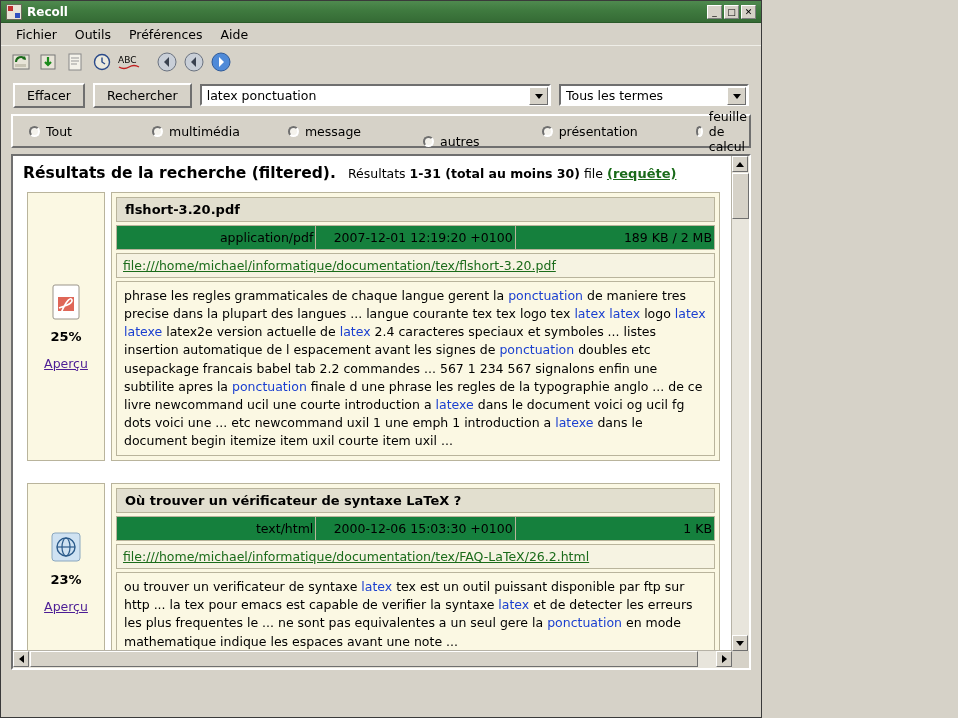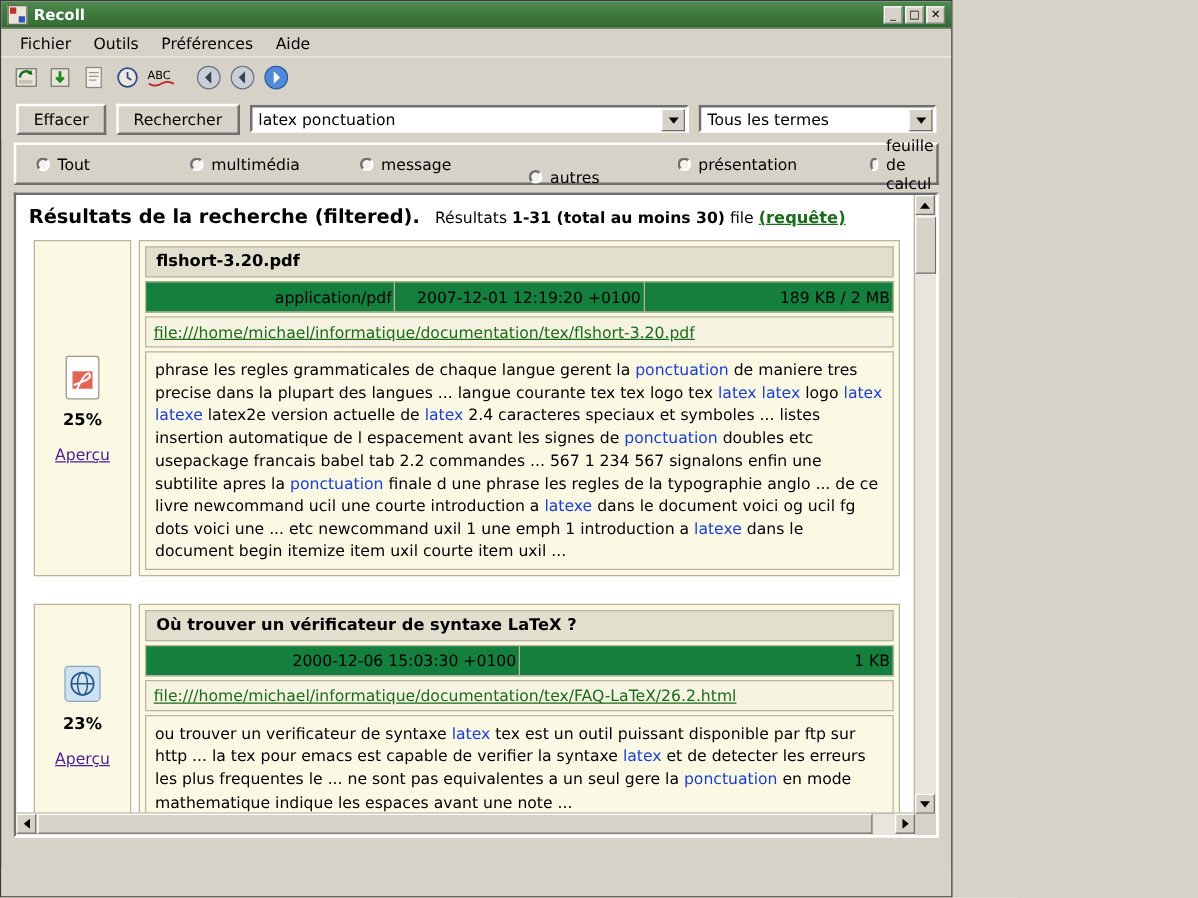--- a/index.html
+++ b/index.html
@@ -496,20 +496,21 @@
             <circle cx="17" cy="17" r="9" fill="none" stroke="#2a5a8a" stroke-width="1.4"></circle>
             <ellipse cx="17" cy="17" rx="4" ry="9" fill="none" stroke="#2a5a8a" stroke-width="1.2"></ellipse>
             <line x1="8" y1="17" x2="26" y2="17" stroke="#2a5a8a" stroke-width="1.2"></line>
           </svg>
           <div class="pct">23%</div>
           <div class="preview-link">Aperçu</div>
         </div>
         <div class="right">
           <div class="res-title">Où trouver un vérificateur de syntaxe LaTeX ?</div>
           <div class="meta-row">
+            <div class="meta-cell">text/html</div>
             <div class="meta-cell">2000-12-06 15:03:30 +0100</div>
             <div class="meta-cell">1 KB</div>
           </div>
           <div class="path-row">
             <span class="path-link">file:///home/michael/informatique/documentation/tex/FAQ-LaTeX/26.2.html</span>
           </div>
           <div class="snippet">ou trouver un verificateur de syntaxe <span class="term">latex</span> tex est un outil puissant disponible par ftp sur http ... la tex pour emacs est capable de verifier la syntaxe <span class="term">latex</span> et de detecter les erreurs les plus frequentes le ... ne sont pas equivalentes a un seul gere la <span class="term">ponctuation</span> en mode mathematique indique les espaces avant une note ...</div>
         </div>
       </div>
 

